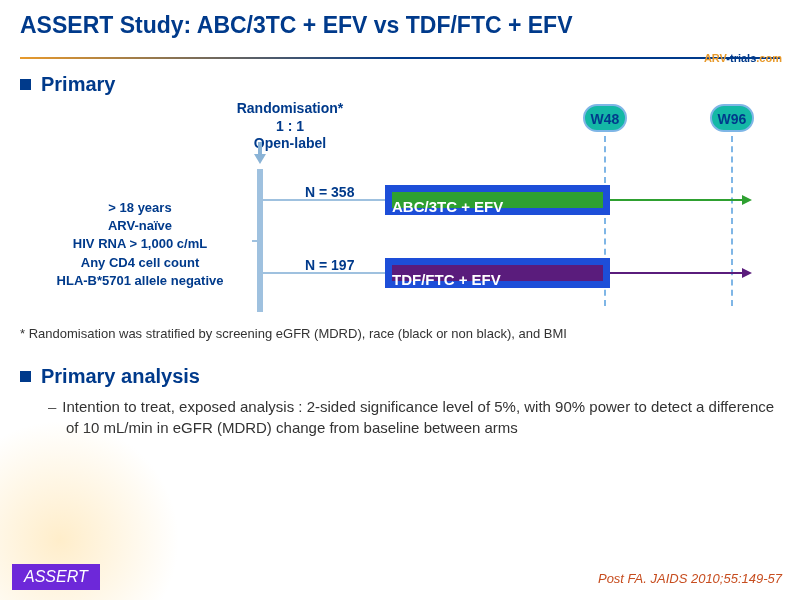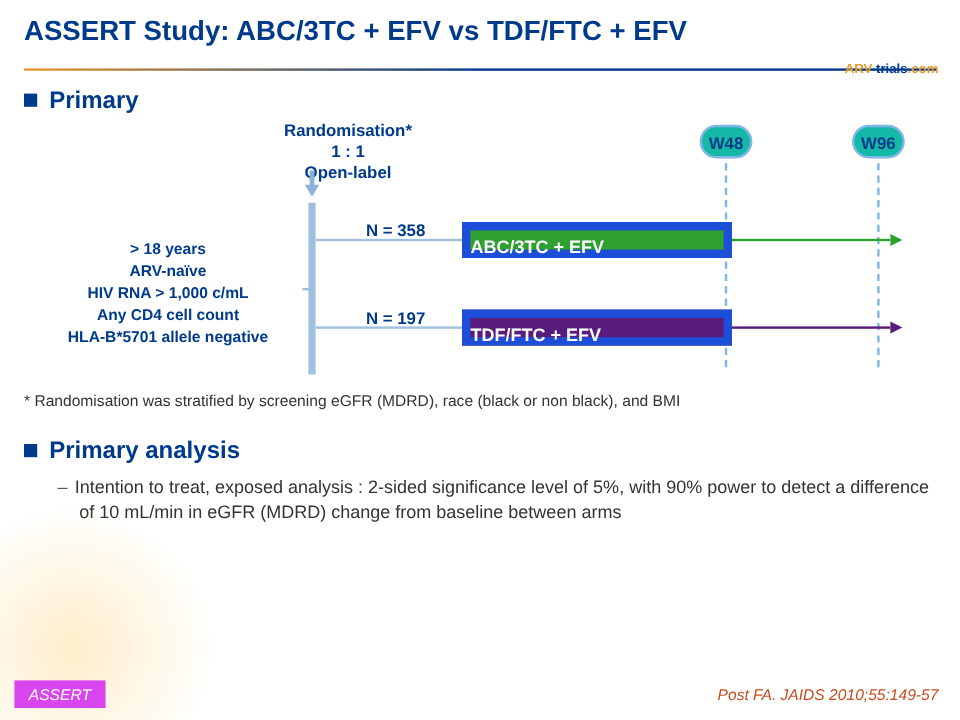--- a/index.html
+++ b/index.html
@@ -168,24 +168,24 @@
   margin-left: 46px;
   font-size: 15px;
   color: #333;
   line-height: 1.4;
 }
 .dash { color: #555; margin-right: 6px; margin-left: -18px; }
 .footer-tag {
   position: absolute;
   bottom: 10px;
   left: 12px;
-  background: #d946ef;
+  background: #6d28d9;
   color: #fff;
   padding: 4px 12px;
-  font-size: 13px;
+  font-size: 16px;
   font-style: italic;
 }
 .citation {
   position: absolute;
   bottom: 14px;
   right: 18px;
   color: #c74d1f;
   font-style: italic;
   font-size: 13px;
 }

